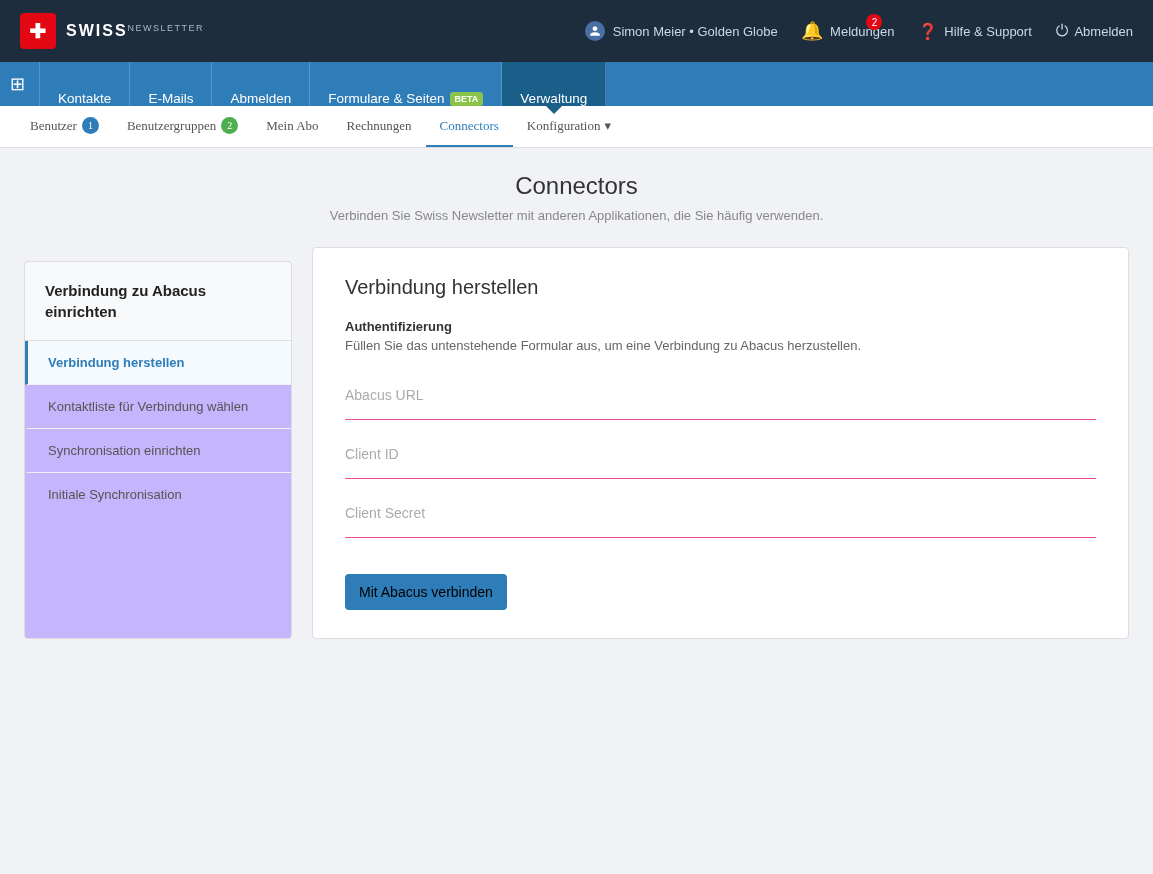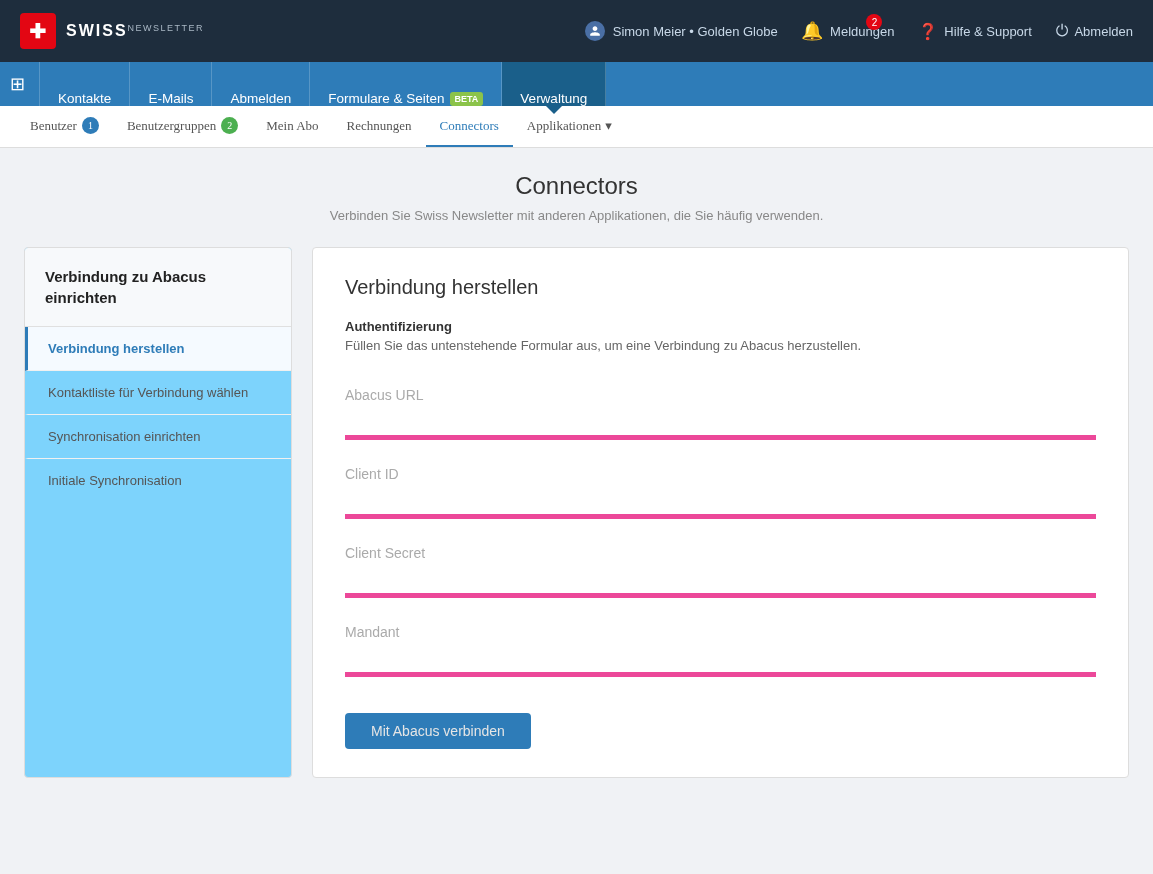--- a/index.html
+++ b/index.html
@@ -240,25 +240,26 @@
 
     
     .connectors-layout {
       display: flex;
       gap: 20px;
     }
 
     
     .sidebar-panel {
       width: 268px;
-      background: #7dd3fc;
+      background: #c4b5fd;
       border: 1px solid #ddd;
       border-radius: 4px;
       overflow: hidden;
       flex-shrink: 0;
+      margin-top: 14px;
     }
     .sidebar-header {
       background: #f7f9fb;
       padding: 18px 20px;
       border-bottom: 1px solid #e0e0e0;
     }
     .sidebar-header-title {
       font-size: 15px;
       font-weight: 600;
       color: #222;
@@ -305,42 +306,42 @@
     }
     .section-desc {
       font-size: 13px;
       color: #666;
       margin-bottom: 28px;
     }
 
     
     .form-field {
       margin-bottom: 20px;
-      border-bottom: 5px solid #ec4899;
-      padding-bottom: 26px;
+      border-bottom: 1px solid #ec4899;
+      padding-bottom: 10px;
     }
     .form-input {
       width: 100%;
       border: none;
       outline: none;
       font-size: 14px;
       color: #999;
       padding: 6px 0;
       background: transparent;
     }
     .form-input::placeholder {
       color: #aaa;
     }
 
     
     .submit-btn {
       background: #2e7cb8;
-      color: #e5e5e5;
+      color: #000000;
       border: none;
-      padding: 10px 26px;
+      padding: 10px 14px;
       border-radius: 4px;
       font-size: 14px;
       cursor: pointer;
       margin-top: 16px;
     }
 
     
     ::-webkit-scrollbar { width: 8px; }
     ::-webkit-scrollbar-track { background: #f1f1f1; }
     ::-webkit-scrollbar-thumb { background: #bbb; border-radius: 4px; }
@@ -422,21 +423,21 @@
     <span>Mein Abo</span>
   </div>
   <div class="sub-nav-item">
     <span>Rechnungen</span>
   </div>
   <div class="sub-nav-item active">
     <span>Connectors</span>
   </div>
   <div class="sub-nav-item">
     <span class="sub-nav-dropdown">
-      <span>Applikationen</span>
+      <span>Konfiguration</span>
       <span>▾</span>
     </span>
   </div>
 </div>
 
 <div class="page-content">
   <h1 class="page-title">Connectors</h1>
   <p class="page-subtitle">Verbinden Sie Swiss Newsletter mit anderen Applikationen, die Sie häufig verwenden.</p>
 
   <div class="connectors-layout">
@@ -474,21 +475,18 @@
       </div>
 
       <div class="form-field">
         <input class="form-input" type="text" placeholder="Client ID" style="">
       </div>
 
       <div class="form-field">
         <input class="form-input" type="password" placeholder="Client Secret" style="">
       </div>
 
-      <div class="form-field">
-        <input class="form-input" type="text" placeholder="Mandant" style="">
-      </div>
 
       <button class="submit-btn">Mit Abacus verbinden</button>
     </div>
 
   </div>
 </div>
 
 </body></html>

